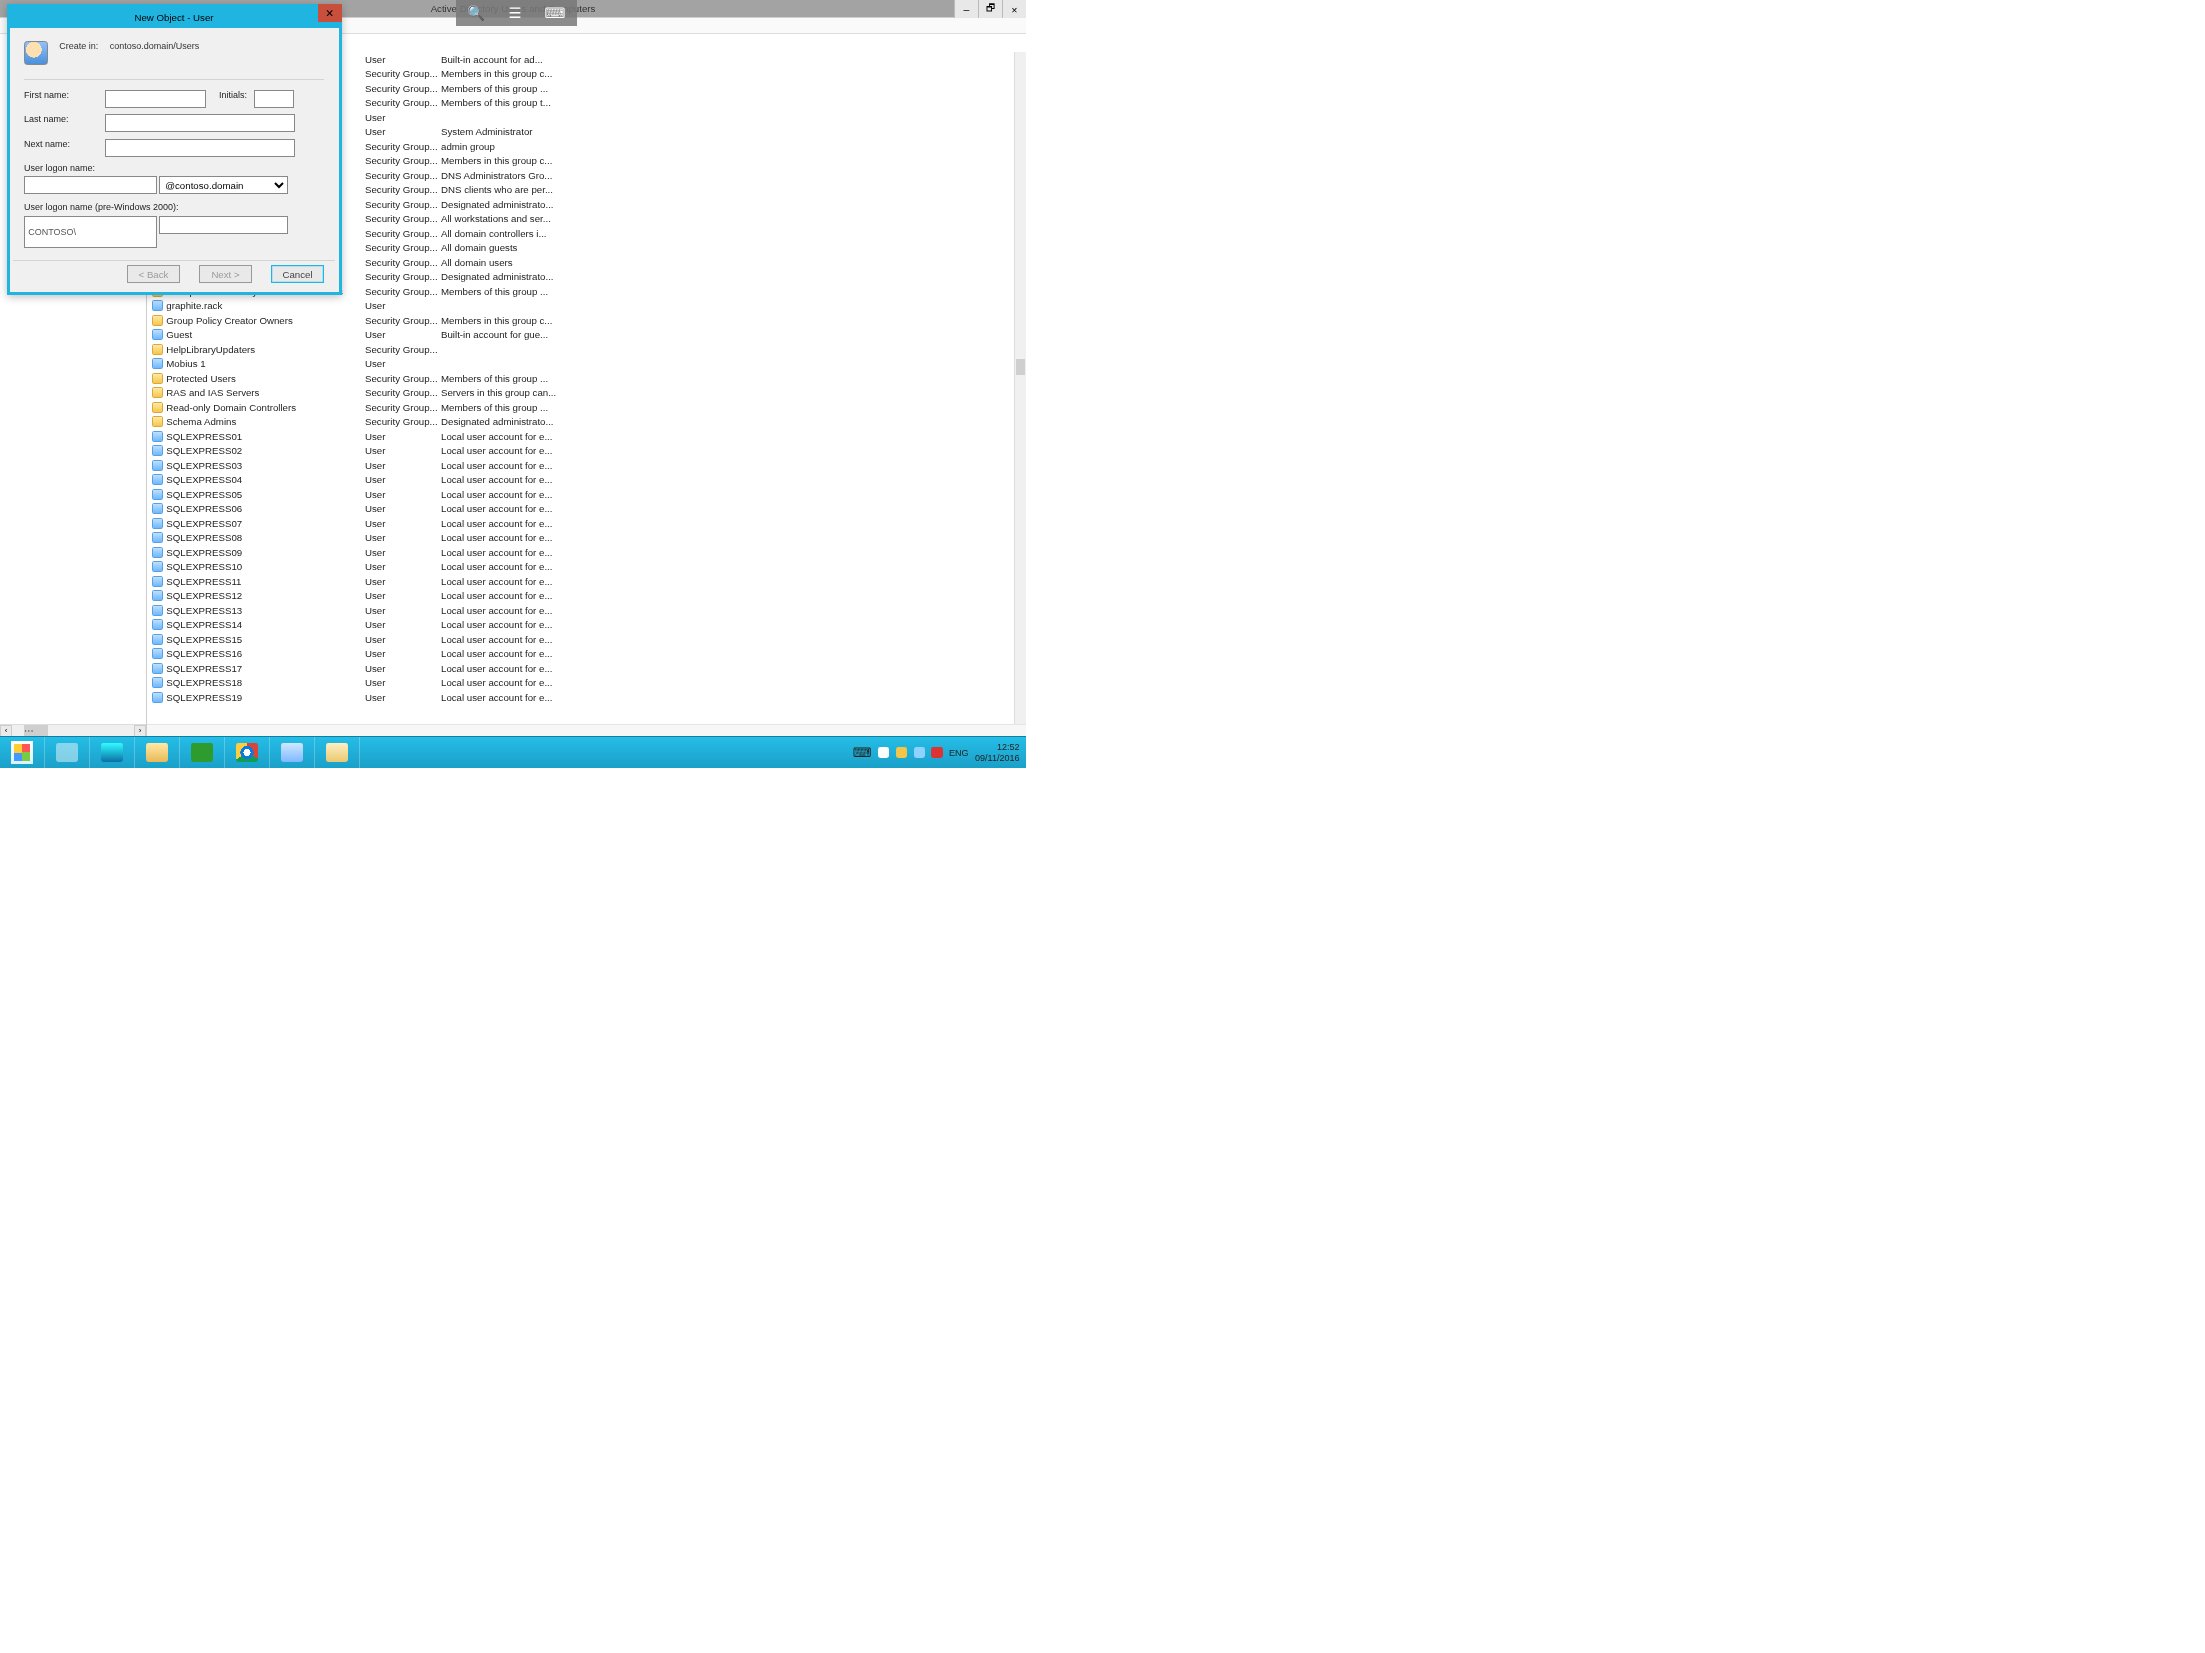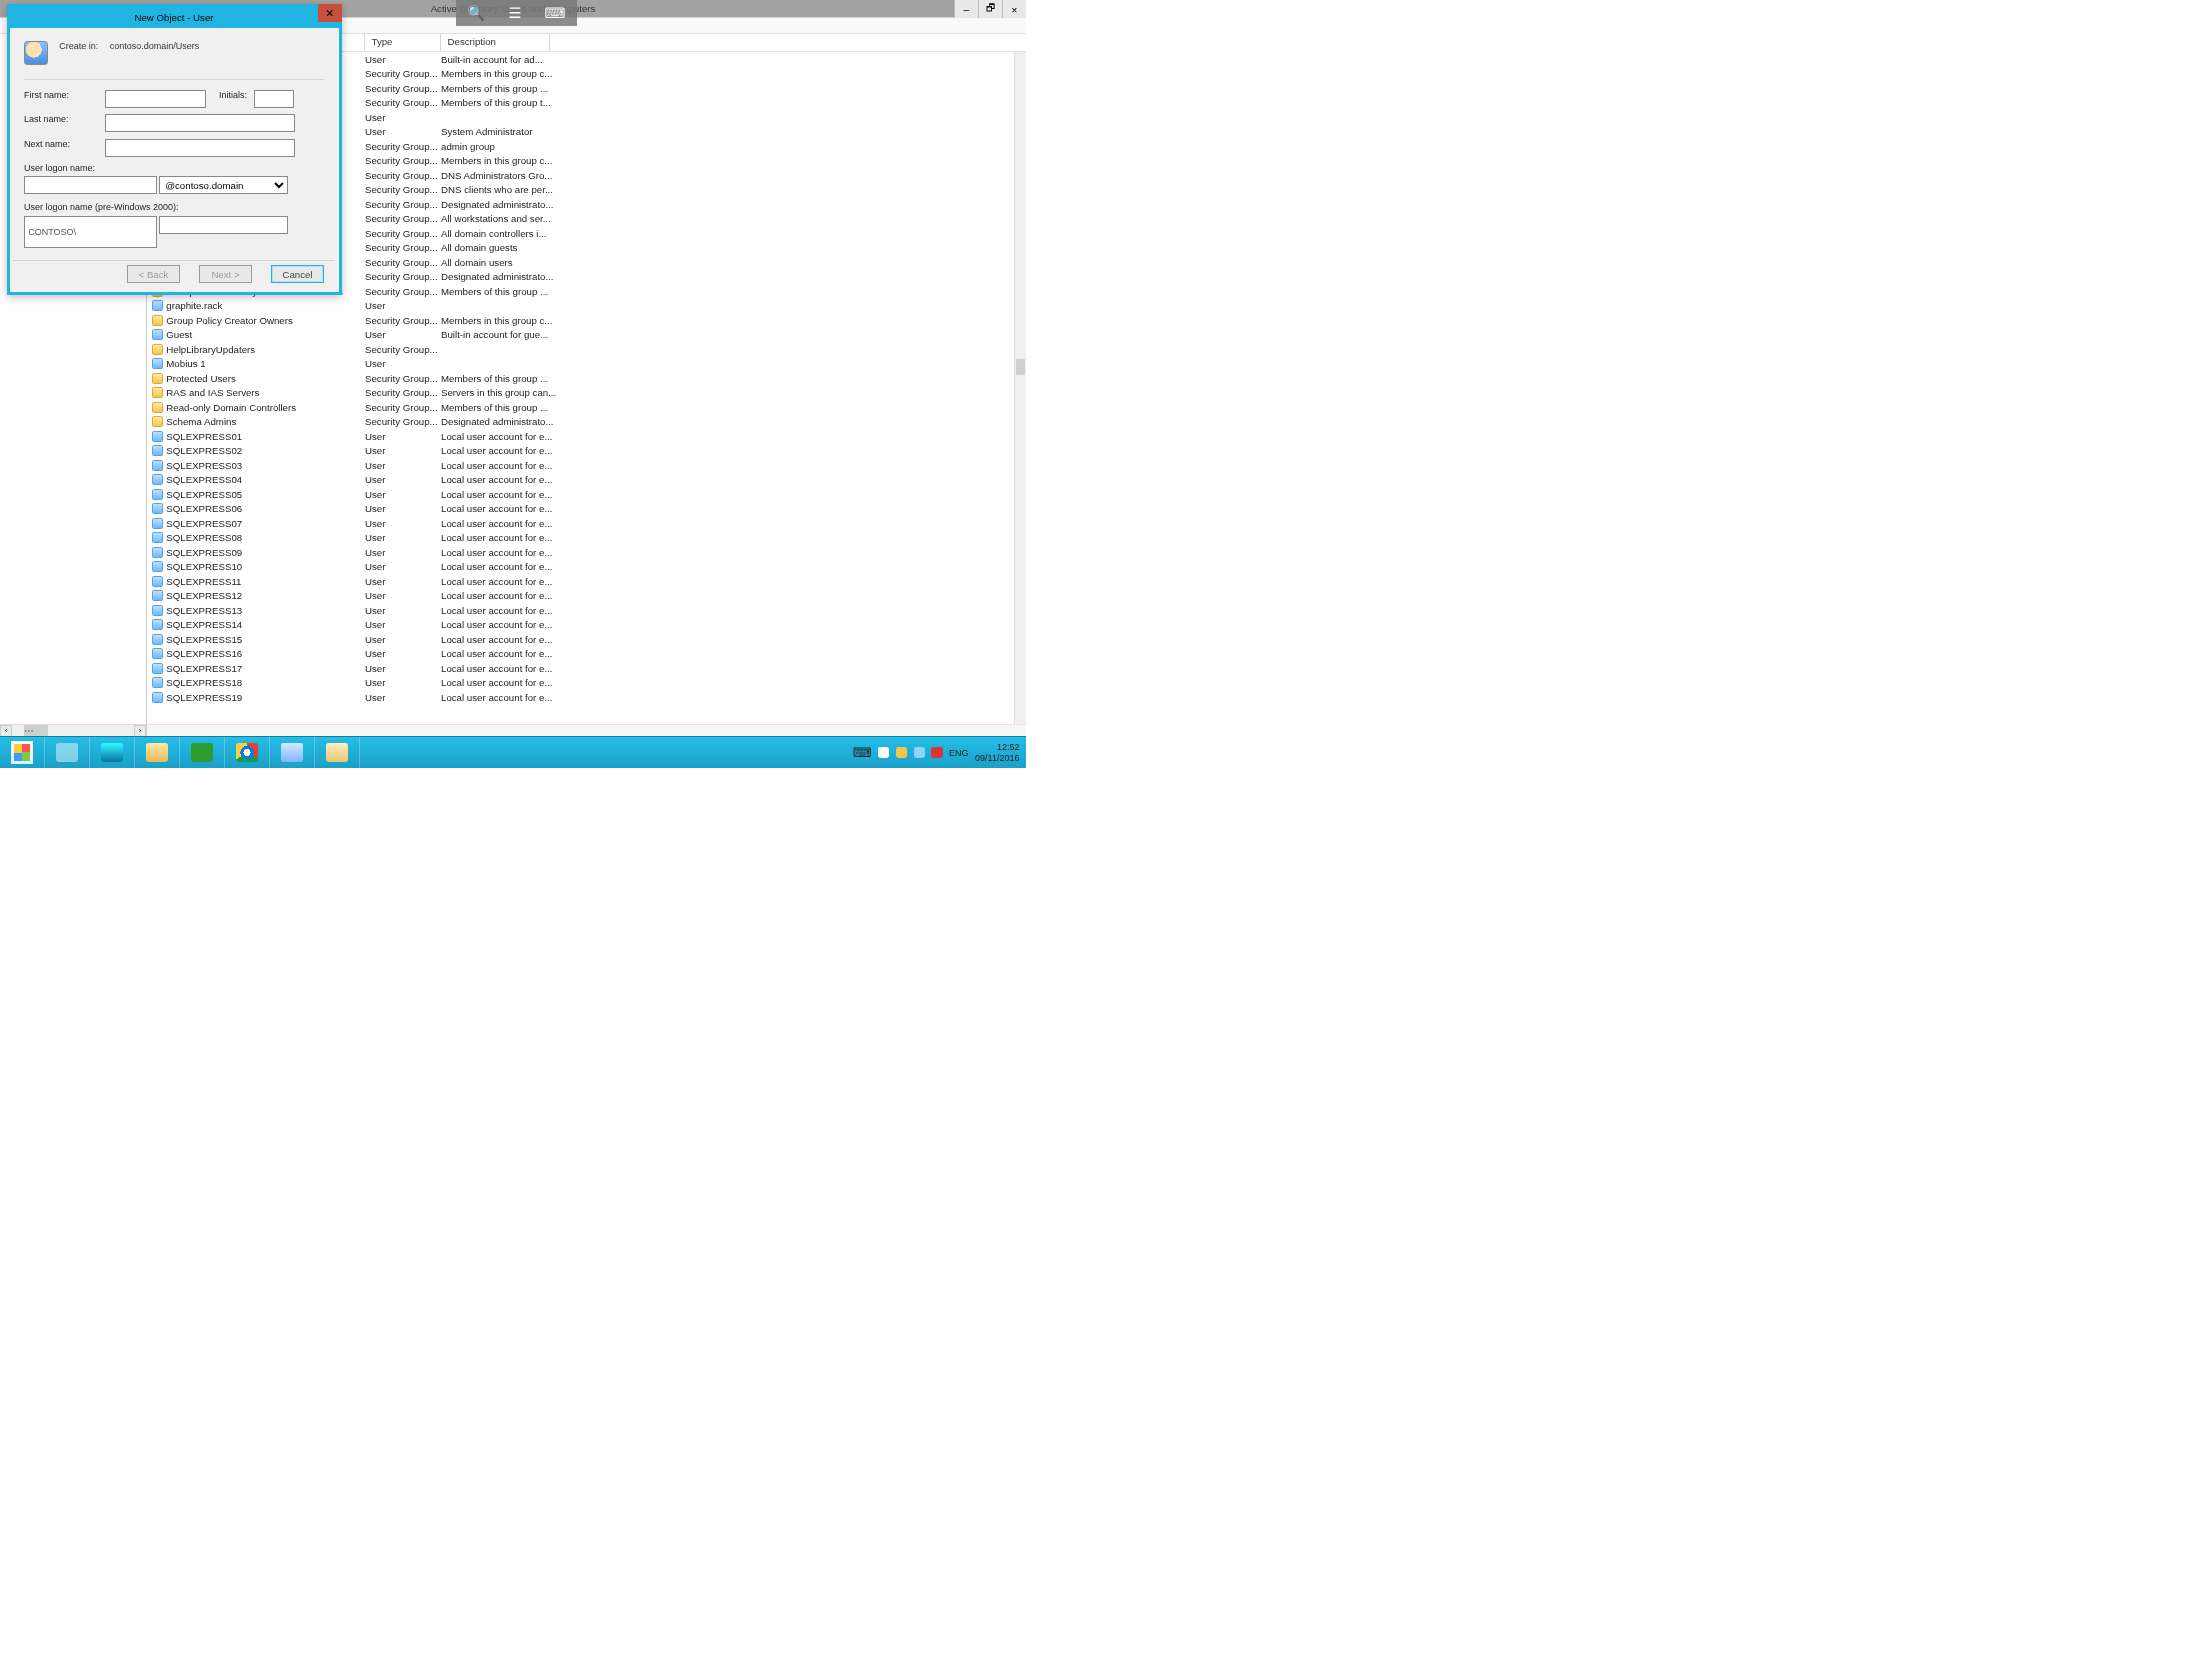--- a/index.html
+++ b/index.html
@@ -162,25 +162,20 @@
     <div class="left-pane">
       <div class="h-scrollbar">
         <div class="sb-btn">‹</div>
         <div class="sb-thumb">⋯</div>
         <div style="flex:1"></div>
         <div class="sb-btn">›</div>
       </div>
     </div>
 
     <div class="right-pane">
-      <div class="list-header">
-        <div class="col-name"></div>
-        <div class="col-type">Type</div>
-        <div class="col-desc">Description</div>
-      </div>
 
       <div class="list-body" id="list-body">
           <div class="row">
             <div class="c-name">
               <span class="icon-user"></span>
             </div>
             <div class="c-type">User</div>
             <div class="c-desc">Built-in account for ad...</div>
           </div>
           <div class="row">

